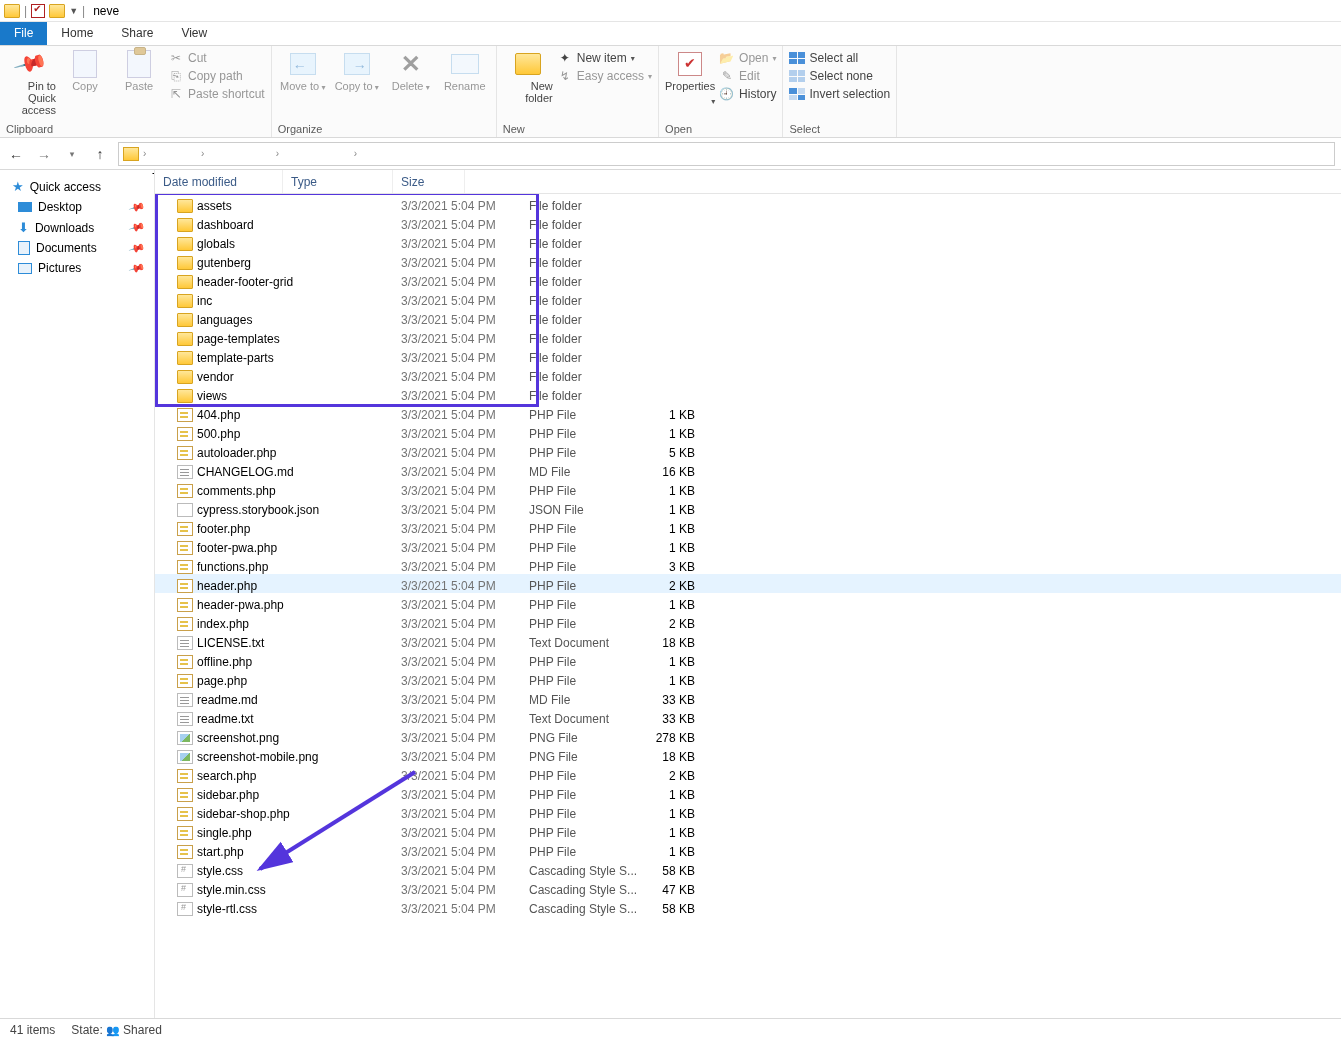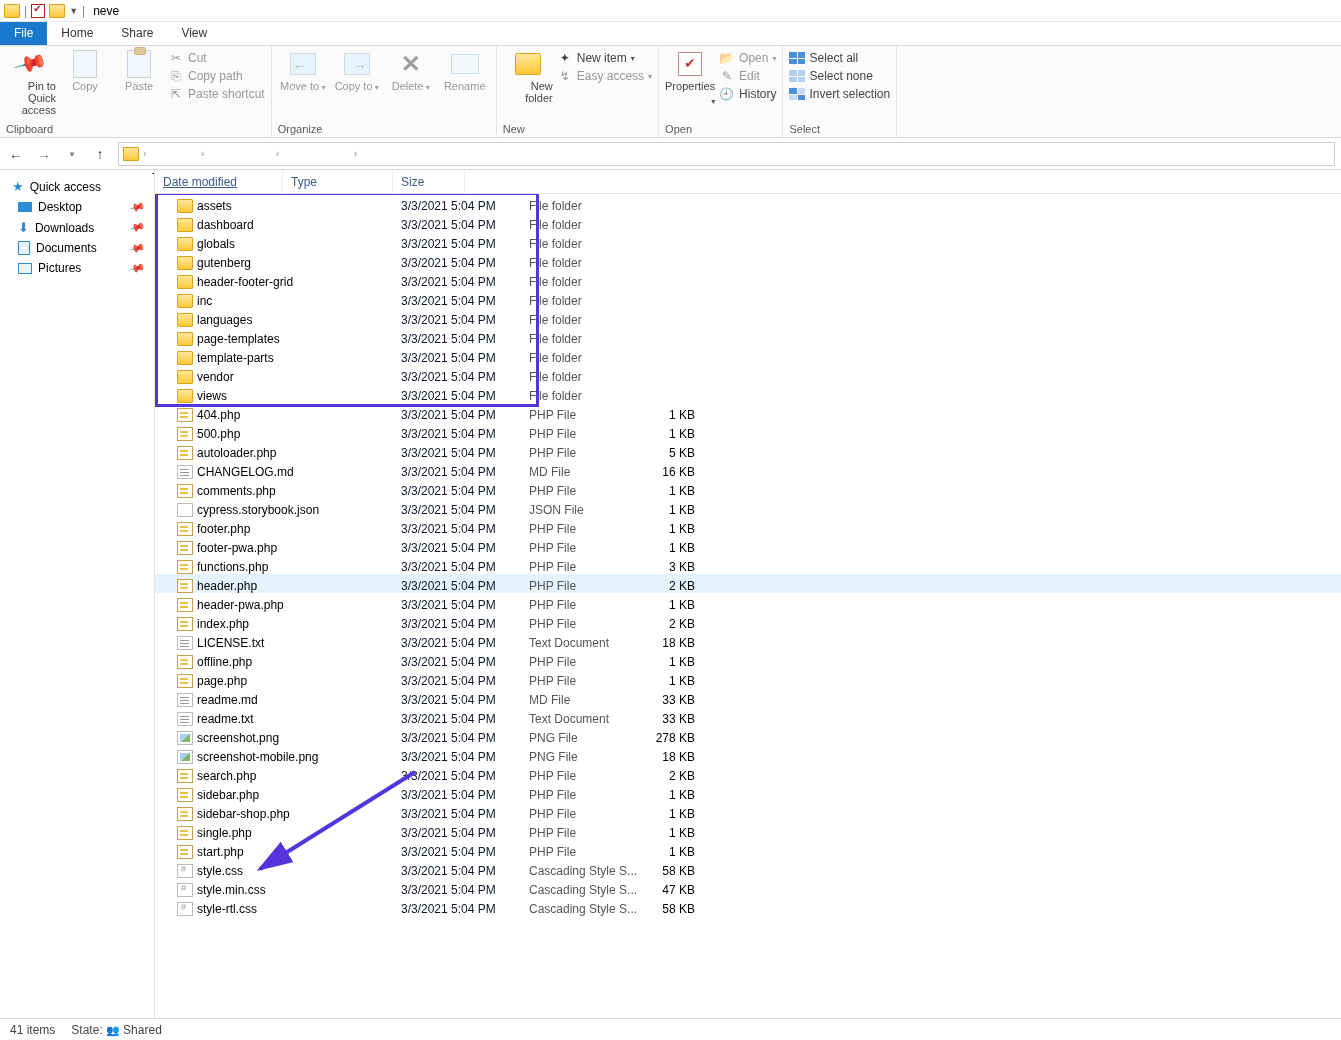--- a/index.html
+++ b/index.html
@@ -60,31 +60,31 @@
 .sico-qa { color: #2d8cd8; font-size: 13px; }
 .sico-desk { width: 14px; height: 10px; background: #2d8cd8; }
 .sico-dl { color: #2d8cd8; font-size: 13px; }
 .sico-doc { width: 12px; height: 14px; border: 1px solid #2d8cd8; background: #e8f2fb; }
 .sico-pic { width: 14px; height: 11px; border: 1px solid #2d8cd8; background: #e8f2fb; }
 
 .filearea { flex: 1; display: flex; flex-direction: column; overflow: hidden; position: relative; }
 .cols { height: 24px; border-bottom: 1px solid #e5e5e5; display: flex; align-items: center; color: #3b5b87; background: #fff; }
 .cols .c { padding: 0 8px; border-right: 1px solid #eee; height: 100%; display: flex; align-items: center; gap: 4px; }
 .cols .c.name { width: 246px; padding-left: 10px; }
-.cols .c.date { width: 128px; text-decoration: underline; }
+.cols .c.date { width: 128px; }
 .cols .c.type { width: 110px; }
 .cols .c.size { width: 72px; }
 .cols .chk { width: 13px; height: 13px; border: 1px solid #888; margin-right: 8px; }
 .cols .sort { font-size: 8px; color: #888; }
 
 .files { flex: 1; overflow-y: auto; position: relative; }
 .row { display: flex; align-items: flex-end; height: 19px; padding-left: 22px; }
 .row.hover { background: #e5f3ff; }
 .row .n { width: 224px; display: flex; align-items: center; gap: 4px; }
-.row .d { width: 128px; color: #0f172a; }
+.row .d { width: 128px; color: #737373; }
 .row .t { width: 110px; color: #555; white-space: nowrap; overflow: hidden; text-overflow: ellipsis; }
 .row .s { width: 64px; text-align: right; color: #000000; padding-right: 8px; }
 .fico { width: 16px; height: 14px; flex-shrink: 0; }
 .fico.folder { background: linear-gradient(#ffe79a,#ffc838); border: 1px solid #d8a420; border-radius: 1px; }
 .fico.php { background: #fff; border: 1px solid #c9a04a; position: relative; }
 .fico.php::after { content: ""; position: absolute; left: 2px; top: 7px; width: 8px; height: 2px; background: #e6c24a; }
 .fico.php::before { content: ""; position: absolute; left: 2px; top: 3px; width: 8px; height: 2px; background: #e6c24a; }
 .fico.txt, .fico.md, .fico.json, .fico.css, .fico.png { background: #fff; border: 1px solid #bbb; position: relative; }
 .fico.txt::after, .fico.md::after { content: ""; position: absolute; left: 2px; top: 3px; width: 9px; height: 1px; background: #999; box-shadow: 0 3px 0 #999, 0 6px 0 #999; }
 .fico.css::after { content: "#"; position: absolute; font-size: 9px; color: #999; left: 3px; top: -1px; }

